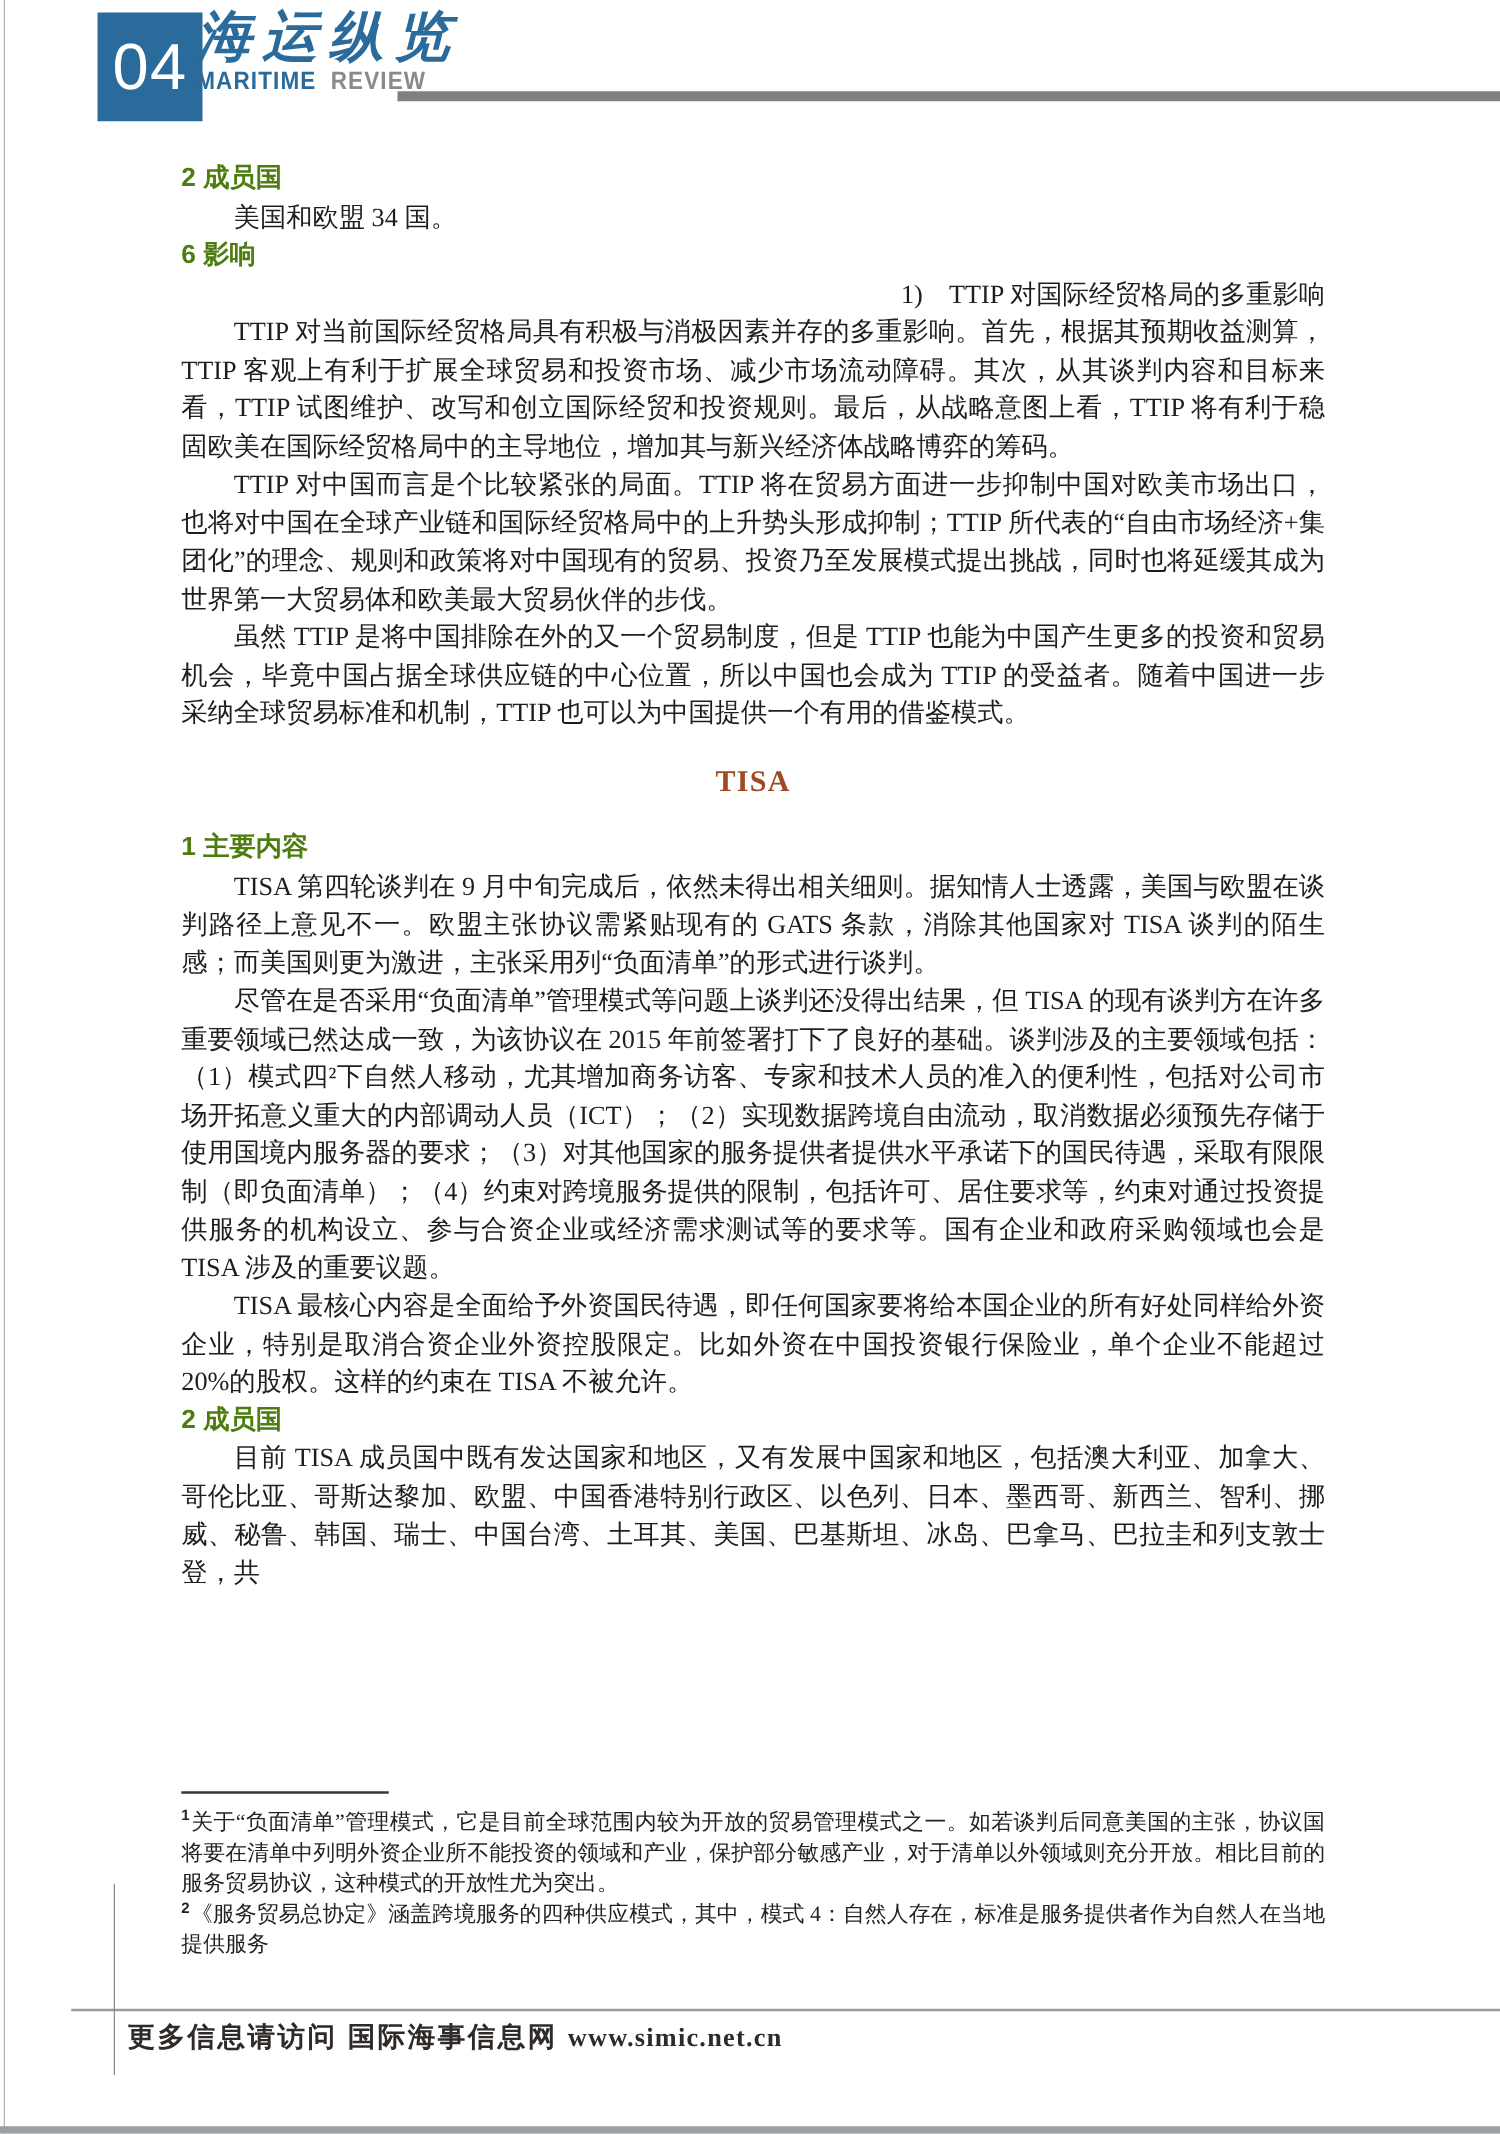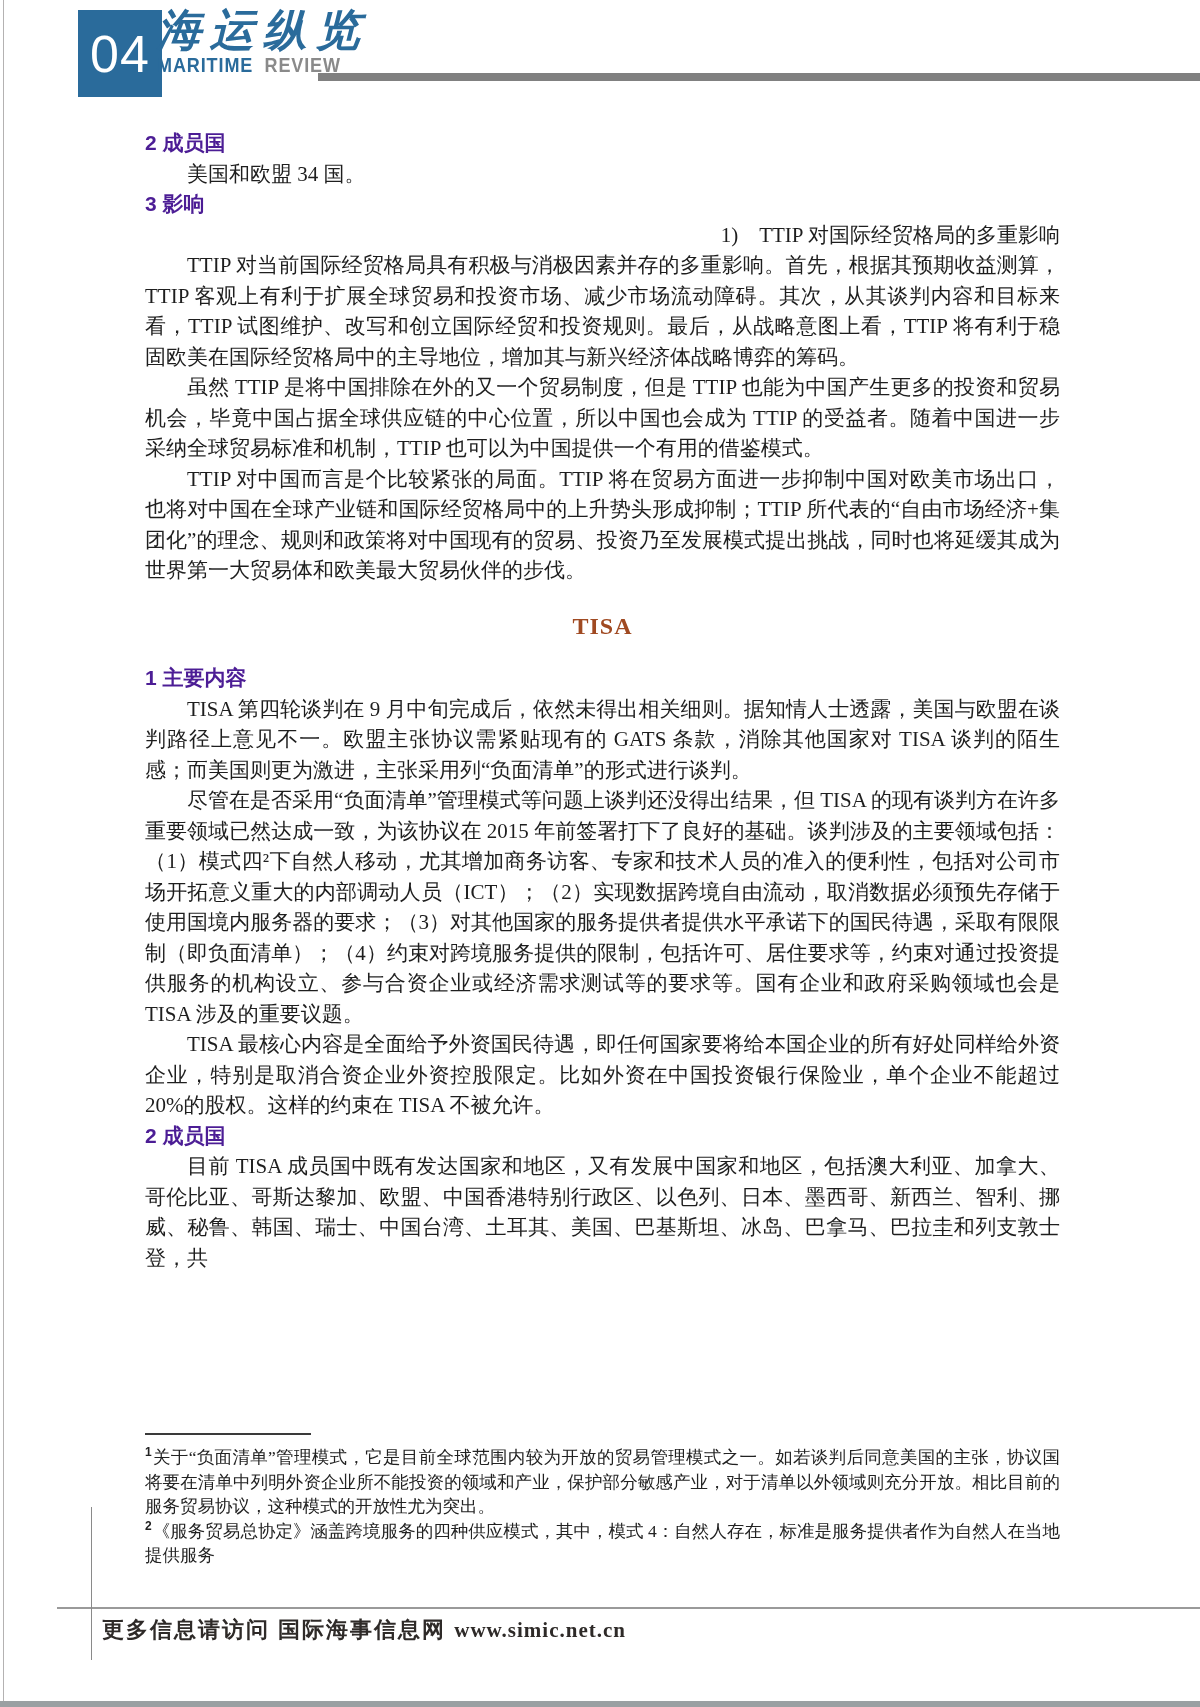--- a/index.html
+++ b/index.html
@@ -31,21 +31,21 @@
   .logo-en .en-gray{color:#8a8a8a;margin-left:6px;}
   .header-rule{position:absolute;left:318px;top:73px;width:882px;height:8px;background:#808080;}
 
   
   .content{
     position:absolute;left:145px;top:128px;width:915px;
     font-size:21px;line-height:30.5px;text-align:justify;
   }
   .content>div{margin:0;}
   .blk-h{
-    font-family:"Liberation Sans",sans-serif;font-weight:700;color:#4c1d95;
+    font-family:"Liberation Sans",sans-serif;font-weight:700;color:#4d7c0f;
     text-align:left;font-size:21px;
   }
   .blk-item{padding-left:30px;text-align:right;}
   .blk-p{text-indent:42px;}
   .tisa-title{
     margin:25px 0 22px 0 !important;text-align:center;color:#a04a22;
     font-family:"Liberation Serif","DejaVu Serif",serif;font-weight:700;
     font-size:24px;letter-spacing:1px;
   }
 
@@ -87,25 +87,25 @@
   <div class="logo-en">
     <span class="en-blue">MARITIME</span>
     <span class="en-gray">REVIEW</span>
   </div>
 </div>
 <div class="header-rule"></div>
 
 <div class="content">
   <div class="blk-h">2 成员国</div>
   <div class="blk-p">美国和欧盟 34 国。</div>
-  <div class="blk-h">3 影响</div>
+  <div class="blk-h">6 影响</div>
   <div class="blk-item">1)　TTIP 对国际经贸格局的多重影响</div>
   <div class="blk-p">TTIP 对当前国际经贸格局具有积极与消极因素并存的多重影响。首先，根据其预期收益测算，TTIP 客观上有利于扩展全球贸易和投资市场、减少市场流动障碍。其次，从其谈判内容和目标来看，TTIP 试图维护、改写和创立国际经贸和投资规则。最后，从战略意图上看，TTIP 将有利于稳固欧美在国际经贸格局中的主导地位，增加其与新兴经济体战略博弈的筹码。</div>
+  <div class="blk-p">TTIP 对中国而言是个比较紧张的局面。TTIP 将在贸易方面进一步抑制中国对欧美市场出口，也将对中国在全球产业链和国际经贸格局中的上升势头形成抑制；TTIP 所代表的“自由市场经济+集团化”的理念、规则和政策将对中国现有的贸易、投资乃至发展模式提出挑战，同时也将延缓其成为世界第一大贸易体和欧美最大贸易伙伴的步伐。</div>
   <div class="blk-p">虽然 TTIP 是将中国排除在外的又一个贸易制度，但是 TTIP 也能为中国产生更多的投资和贸易机会，毕竟中国占据全球供应链的中心位置，所以中国也会成为 TTIP 的受益者。随着中国进一步采纳全球贸易标准和机制，TTIP 也可以为中国提供一个有用的借鉴模式。</div>
-  <div class="blk-p">TTIP 对中国而言是个比较紧张的局面。TTIP 将在贸易方面进一步抑制中国对欧美市场出口，也将对中国在全球产业链和国际经贸格局中的上升势头形成抑制；TTIP 所代表的“自由市场经济+集团化”的理念、规则和政策将对中国现有的贸易、投资乃至发展模式提出挑战，同时也将延缓其成为世界第一大贸易体和欧美最大贸易伙伴的步伐。</div>
   <div class="tisa-title">TISA</div>
   <div class="blk-h">1 主要内容</div>
   <div class="blk-p">TISA 第四轮谈判在 9 月中旬完成后，依然未得出相关细则。据知情人士透露，美国与欧盟在谈判路径上意见不一。欧盟主张协议需紧贴现有的 GATS 条款，消除其他国家对 TISA 谈判的陌生感；而美国则更为激进，主张采用列“负面清单”的形式进行谈判。</div>
   <div class="blk-p">尽管在是否采用“负面清单”管理模式等问题上谈判还没得出结果，但 TISA 的现有谈判方在许多重要领域已然达成一致，为该协议在 2015 年前签署打下了良好的基础。谈判涉及的主要领域包括：（1）模式四²下自然人移动，尤其增加商务访客、专家和技术人员的准入的便利性，包括对公司市场开拓意义重大的内部调动人员（ICT）；（2）实现数据跨境自由流动，取消数据必须预先存储于使用国境内服务器的要求；（3）对其他国家的服务提供者提供水平承诺下的国民待遇，采取有限限制（即负面清单）；（4）约束对跨境服务提供的限制，包括许可、居住要求等，约束对通过投资提供服务的机构设立、参与合资企业或经济需求测试等的要求等。国有企业和政府采购领域也会是 TISA 涉及的重要议题。</div>
   <div class="blk-p">TISA 最核心内容是全面给予外资国民待遇，即任何国家要将给本国企业的所有好处同样给外资企业，特别是取消合资企业外资控股限定。比如外资在中国投资银行保险业，单个企业不能超过 20%的股权。这样的约束在 TISA 不被允许。</div>
   <div class="blk-h">2 成员国</div>
   <div class="blk-p">目前 TISA 成员国中既有发达国家和地区，又有发展中国家和地区，包括澳大利亚、加拿大、哥伦比亚、哥斯达黎加、欧盟、中国香港特别行政区、以色列、日本、墨西哥、新西兰、智利、挪威、秘鲁、韩国、瑞士、中国台湾、土耳其、美国、巴基斯坦、冰岛、巴拿马、巴拉圭和列支敦士登，共</div>
 </div>
 
 <div class="fn-sep"></div>

